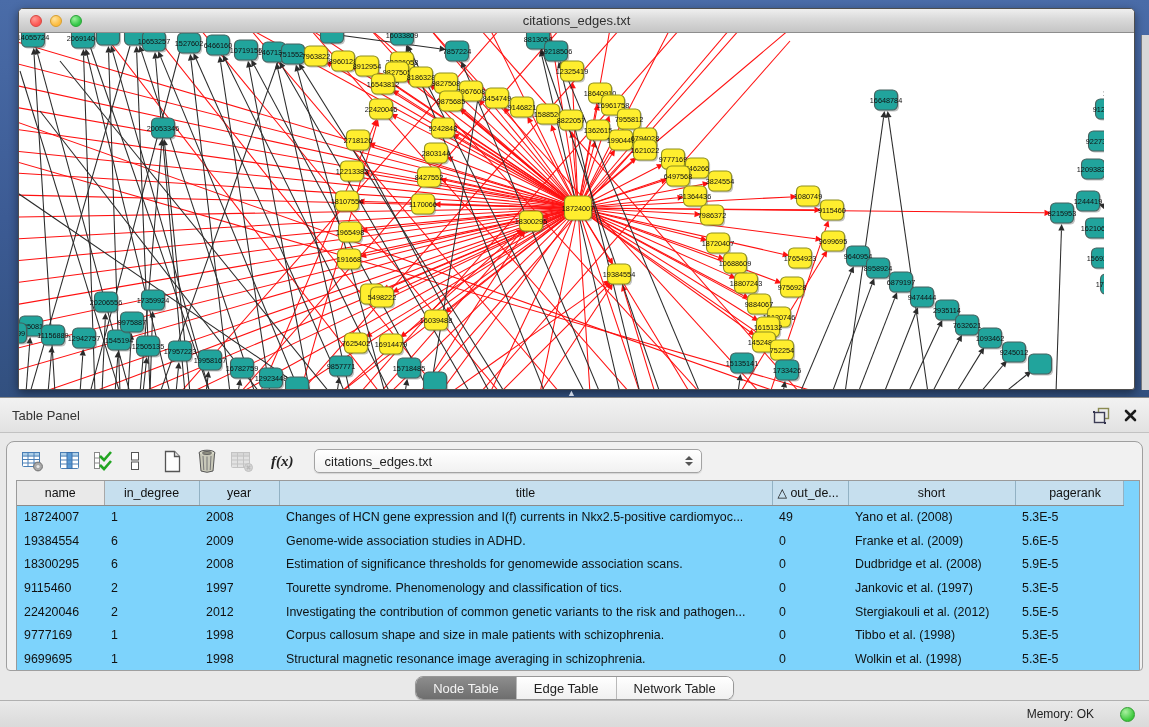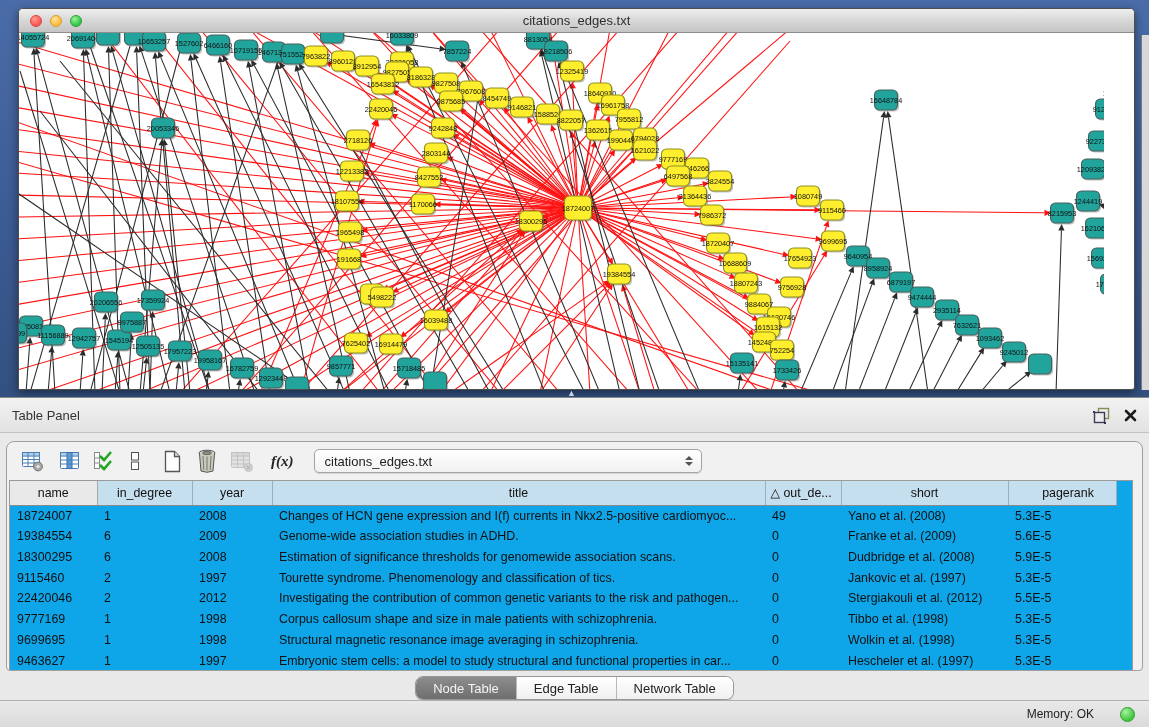--- a/index.html
+++ b/index.html
@@ -24,21 +24,21 @@
   .panel-titlebar{height:36px;border-top:1px solid #8a8a8a;border-bottom:1px solid #c2c2c2;background:linear-gradient(180deg,#f2f2f2,#e2e2e2);display:flex;align-items:center;padding:0 12px;font-size:13px;color:#333;gap:21px;}
   .panel-actions{margin-left:auto;display:flex;align-items:center;gap:14px;}
   .box{margin:8px 6px 0 6px;height:230px;border:1px solid #9f9f9f;border-radius:8px 8px 4px 4px;background:#f1f1f1;overflow:hidden;}
   .toolbar{height:38px;display:flex;align-items:center;padding-left:13px;}
   .tbi{display:inline-flex;align-items:center;justify-content:center;height:26px;cursor:pointer;}
   .select{margin-left:20px;width:388px;height:24px;border:1px solid #a3a3a3;border-radius:5px;background:linear-gradient(180deg,#ffffff,#f1f1f1);display:flex;align-items:center;padding:0 8px 0 10px;font-size:13px;color:#222;box-shadow:0 1px 1px rgba(0,0,0,.12);}
   .select .arrows{margin-left:auto;display:flex;flex-direction:column;gap:2px;}
   .select .arrows i{display:block;width:0;height:0;border-left:4px solid transparent;border-right:4px solid transparent;}
   .select .arrows i.up{border-bottom:4px solid #555;}
   .select .arrows i.dn{border-top:4px solid #555;}
-  .table-wrap{margin-left:2px;width:1124px;height:191px;background:#0ea5e9;border:1px solid #9a9a9a;border-bottom:none;display:flex;gap:31px;}
+  .table-wrap{margin-left:9px;width:1124px;height:191px;background:#7dd3fc;border:1px solid #9a9a9a;border-bottom:none;display:flex;gap:31px;}
   table.grid{border-collapse:collapse;table-layout:fixed;width:1106px;font-size:12.4px;color:#111;}
   table.grid th{height:24px;font-weight:normal;font-size:12.4px;background:#c6dfee;border-right:1px solid #92b2c4;border-bottom:1px solid #8b8b8b;text-align:center;overflow:hidden;white-space:nowrap;}
   table.grid th.first{background:#e9e9e9;border-right:1px solid #a8a8a8;}
   table.grid th.left{text-align:left;padding-left:5px;}
   table.grid td{height:16px;padding:0 2px 0 7px;white-space:nowrap;overflow:hidden;border:none;}
   .vscroll{width:16px;background:#fafafa;border-left:1px solid #c9c9c9;position:relative;}
   .vscroll .thumb{position:absolute;left:2px;top:3px;width:11px;height:38px;border-radius:6px;background:linear-gradient(90deg,#cdcdcd,#b2b2b2);border:1px solid #9e9e9e;}
   .tabs{height:24px;margin-top:5px;display:flex;justify-content:center;}
   .seg{display:flex;border:1px solid #979797;border-radius:8px;overflow:hidden;background:#fff;box-shadow:0 1px 1px rgba(0,0,0,.15);}
   .seg button{font-family:"Liberation Sans",sans-serif;font-size:13px;border:none;background:linear-gradient(180deg,#ffffff,#f0f0f0);padding:0 17px;height:22px;color:#222;border-right:1px solid #b9b9b9;cursor:pointer;}
@@ -918,29 +918,20 @@
               </tr>
               <tr>
                 <td>9699695</td>
                 <td>1</td>
                 <td>1998</td>
                 <td>Structural magnetic resonance image averaging in schizophrenia.</td>
                 <td>0</td>
                 <td>Wolkin et al. (1998)</td>
                 <td>5.3E-5</td>
               </tr>
-              <tr>
-                <td>9463627</td>
-                <td>1</td>
-                <td>1997</td>
-                <td>Embryonic stem cells: a model to study structural and functional properties in car...</td>
-                <td>0</td>
-                <td>Hescheler et al. (1997)</td>
-                <td>5.3E-5</td>
-              </tr>
             </tbody>
         </table>
         <div class="vscroll">
           <div class="thumb"></div>
         </div>
       </div>
     </div>
 
     <div class="tabs">
       <div class="seg" id="seg">

